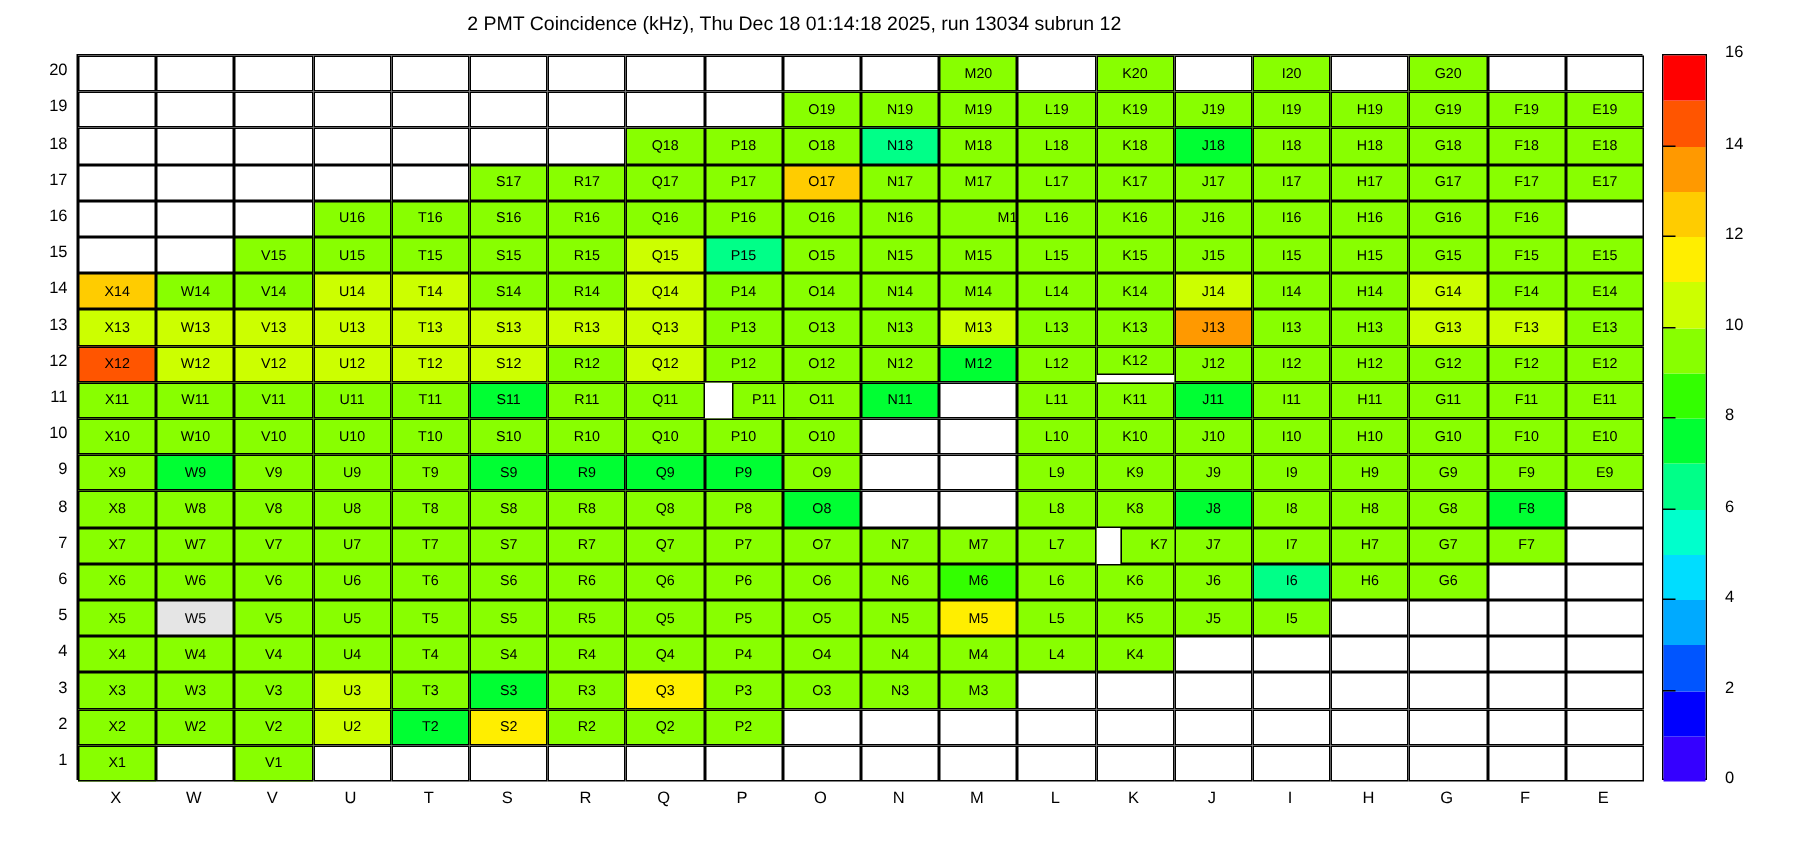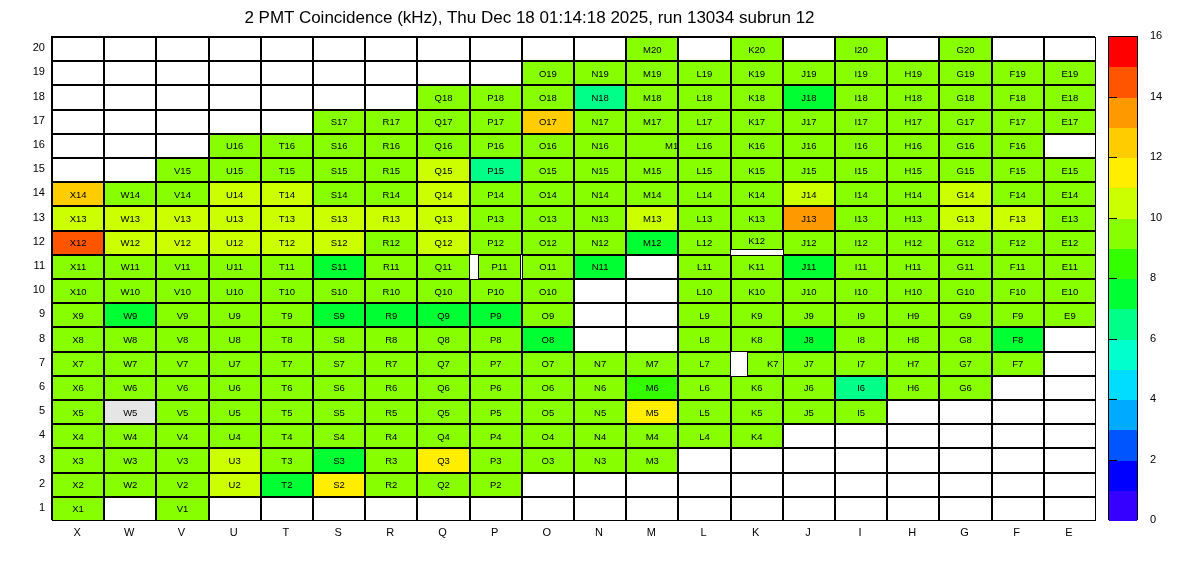--- a/index.html
+++ b/index.html
@@ -1,20 +1,20 @@
 <!DOCTYPE html>
 <html><head>
 <meta charset="utf-8">
 <style>
   html,body{margin:0;padding:0;}
   body{width:1196px;height:572px;background:#ffffff;font-family:"Liberation Sans",sans-serif;overflow:hidden;}
   #root{position:relative;width:1196px;height:572px;}
   #title{
     position:absolute;left:0;top:8px;width:1059px;text-align:center;
-    font-size:17px;color:#000;font-family:"Liberation Sans",sans-serif;
+    font-size:13px;color:#000;font-family:"Liberation Sans",sans-serif;
   }
   
   #plot{
     position:absolute;left:51px;top:36px;width:1044px;height:484px;
     border:1px solid #000;box-sizing:border-box;
   }
   .cell{
     position:absolute;box-sizing:border-box;border:1px solid #000;
     font-size:9.5px;color:#000;display:flex;align-items:center;justify-content:center;
     font-family:"Liberation Sans",sans-serif;
@@ -180,21 +180,21 @@
       <div class="cell" style="left: 939.6px; top: 193.6px; width: 52.2px; height: 24.2px; background: rgb(136, 255, 0);">F12</div>
       <div class="cell" style="left: 991.8px; top: 193.6px; width: 52.2px; height: 24.2px; background: rgb(136, 255, 0);">E12</div>
       <div class="cell" style="left: 0px; top: 217.8px; width: 52.2px; height: 24.2px; background: rgb(136, 255, 0);">X11</div>
       <div class="cell" style="left: 52.2px; top: 217.8px; width: 52.2px; height: 24.2px; background: rgb(136, 255, 0);">W11</div>
       <div class="cell" style="left: 104.4px; top: 217.8px; width: 52.2px; height: 24.2px; background: rgb(136, 255, 0);">V11</div>
       <div class="cell" style="left: 156.6px; top: 217.8px; width: 52.2px; height: 24.2px; background: rgb(136, 255, 0);">U11</div>
       <div class="cell" style="left: 208.8px; top: 217.8px; width: 52.2px; height: 24.2px; background: rgb(136, 255, 0);">T11</div>
       <div class="cell" style="left: 261px; top: 217.8px; width: 52.2px; height: 24.2px; background: rgb(0, 255, 51);">S11</div>
       <div class="cell" style="left: 313.2px; top: 217.8px; width: 52.2px; height: 24.2px; background: rgb(136, 255, 0);">R11</div>
       <div class="cell" style="left: 365.4px; top: 217.8px; width: 52.2px; height: 24.2px; background: rgb(136, 255, 0);">Q11</div>
-      <div class="cell" style="left: 426px; top: 217.8px; width: 43px; height: 24.2px; background: rgb(136, 255, 0); text-align: right;">P11</div>
+      <div class="cell" style="left: 436px; top: 217.8px; width: 43px; height: 24.2px; background: rgb(136, 255, 0); text-align: right;">P11</div>
       <div class="cell" style="left: 469.8px; top: 217.8px; width: 52.2px; height: 24.2px; background: rgb(136, 255, 0);">O11</div>
       <div class="cell" style="left: 522px; top: 217.8px; width: 52.2px; height: 24.2px; background: rgb(0, 255, 51);">N11</div>
       <div class="cell" style="left: 626.4px; top: 217.8px; width: 52.2px; height: 24.2px; background: rgb(136, 255, 0);">L11</div>
       <div class="cell" style="left: 678.6px; top: 217.8px; width: 52.2px; height: 24.2px; background: rgb(136, 255, 0);">K11</div>
       <div class="cell" style="left: 730.8px; top: 217.8px; width: 52.2px; height: 24.2px; background: rgb(0, 255, 51);">J11</div>
       <div class="cell" style="left: 783px; top: 217.8px; width: 52.2px; height: 24.2px; background: rgb(136, 255, 0);">I11</div>
       <div class="cell" style="left: 835.2px; top: 217.8px; width: 52.2px; height: 24.2px; background: rgb(136, 255, 0);">H11</div>
       <div class="cell" style="left: 887.4px; top: 217.8px; width: 52.2px; height: 24.2px; background: rgb(136, 255, 0);">G11</div>
       <div class="cell" style="left: 939.6px; top: 217.8px; width: 52.2px; height: 24.2px; background: rgb(136, 255, 0);">F11</div>
       <div class="cell" style="left: 991.8px; top: 217.8px; width: 52.2px; height: 24.2px; background: rgb(136, 255, 0);">E11</div>

